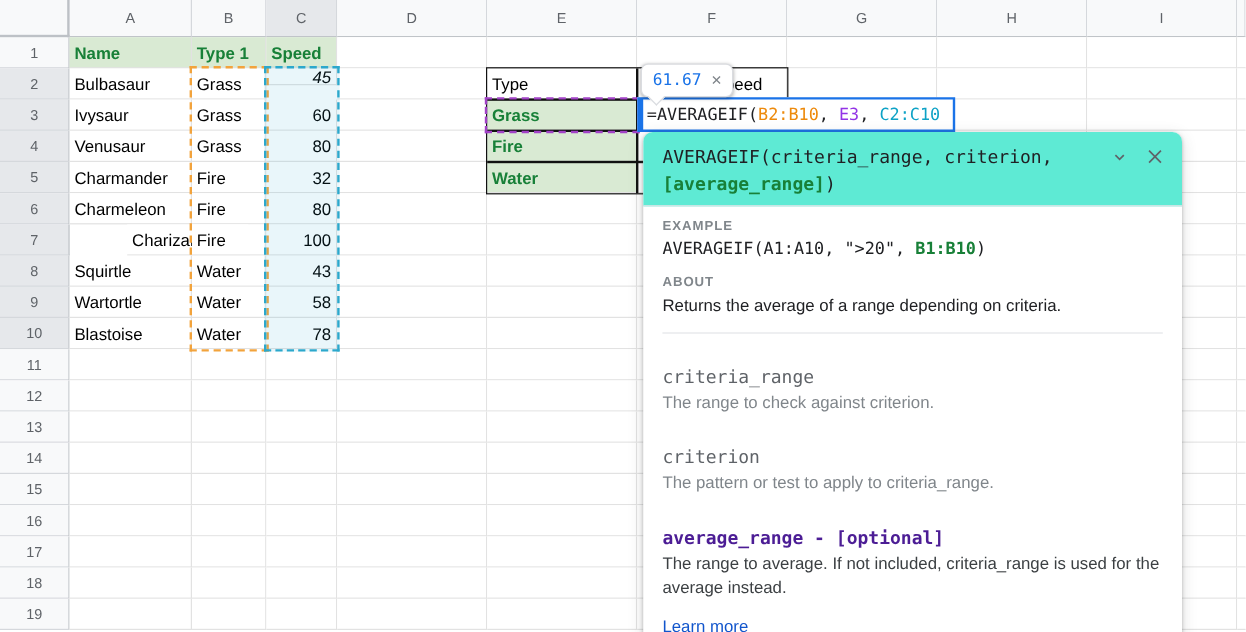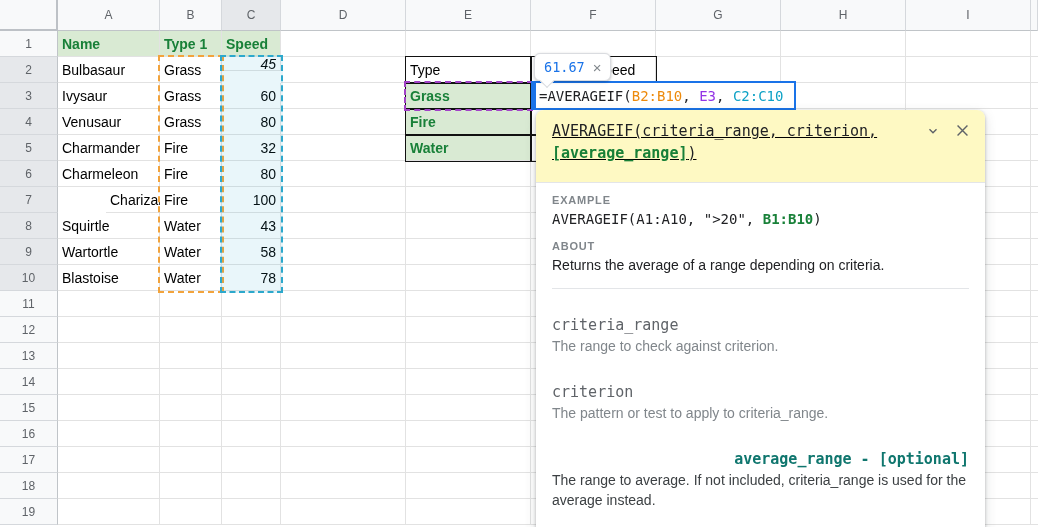--- a/index.html
+++ b/index.html
@@ -46,34 +46,34 @@
   #preview::after { content:""; position:absolute; left:7px; bottom:-5.5px; width:9px; height:9px;
              background:#fff; border-right:1px solid #DADCE0; border-bottom:1px solid #DADCE0;
              transform:rotate(45deg); }
   #preview .val { font-family:"DejaVu Sans Mono", monospace; font-size:13.5px; color:#1A73E8; }
   #preview .x { font-size:15px; color:#80868B; cursor:pointer; line-height:1; }
 
   
   #popup { position:absolute; left:536px; top:110px; width:449px; z-index:7; background:#fff;
            border-radius:8px; box-shadow:0 1px 3px rgba(60,64,67,.35), 0 4px 12px rgba(60,64,67,.18);
            overflow:hidden; }
-  .hp-head { position:relative; background:#fef9c3; padding:10px 76px 18px 16px;
-             border-bottom:1px solid #E3E5E8;text-decoration:underline; }
+  .hp-head { position:relative; background:#5eead4; padding:10px 76px 7px 16px;
+             border-bottom:1px solid #E3E5E8; }
   .hp-sig { font-family:"DejaVu Sans Mono", monospace; font-size:15px; line-height:22px; color:#202124; }
   .hp-icons { position:absolute; right:14px; top:12px; display:flex; align-items:center; gap:14px; }
   .hp-icons svg { display:block; cursor:pointer; }
   .hp-body { padding:0 16px 14px 16px; }
   .hp-label { margin:11px 0 3px; font-size:11px; font-weight:bold; letter-spacing:.8px; color:#80868B; }
   .hp-mono { font-family:"DejaVu Sans Mono", monospace; font-size:14px; line-height:20px; color:#202124; }
   .hp-about { font-size:14px; line-height:20px; color:#202124; }
   .hp-div { border:none; border-top:1px solid #E3E5E8; margin:13px 0 1px; }
   .param { margin-top:26px; }
   .param .pname { font-family:"DejaVu Sans Mono", monospace; font-size:15px; line-height:21px; color:#5F6368; }
   .param .pdesc { font-size:14px; line-height:20px; color:#80868B; }
-  .param.active .pname { color:#0f766e; font-weight:bold;text-align:right; }
+  .param.active .pname { color:#4c1d95; font-weight:bold; }
   .param.active .pdesc { color:#3C4043; }
   .green { color:#188038; font-weight:bold; }
   .hp-link { display:inline-block; margin-top:15px; font-size:14px; color:#1155CC;
              text-decoration:none; cursor:pointer; }
 </style>
 </head>
 <body>
 
 <div id="sheet">
   <div class="corner"></div>

